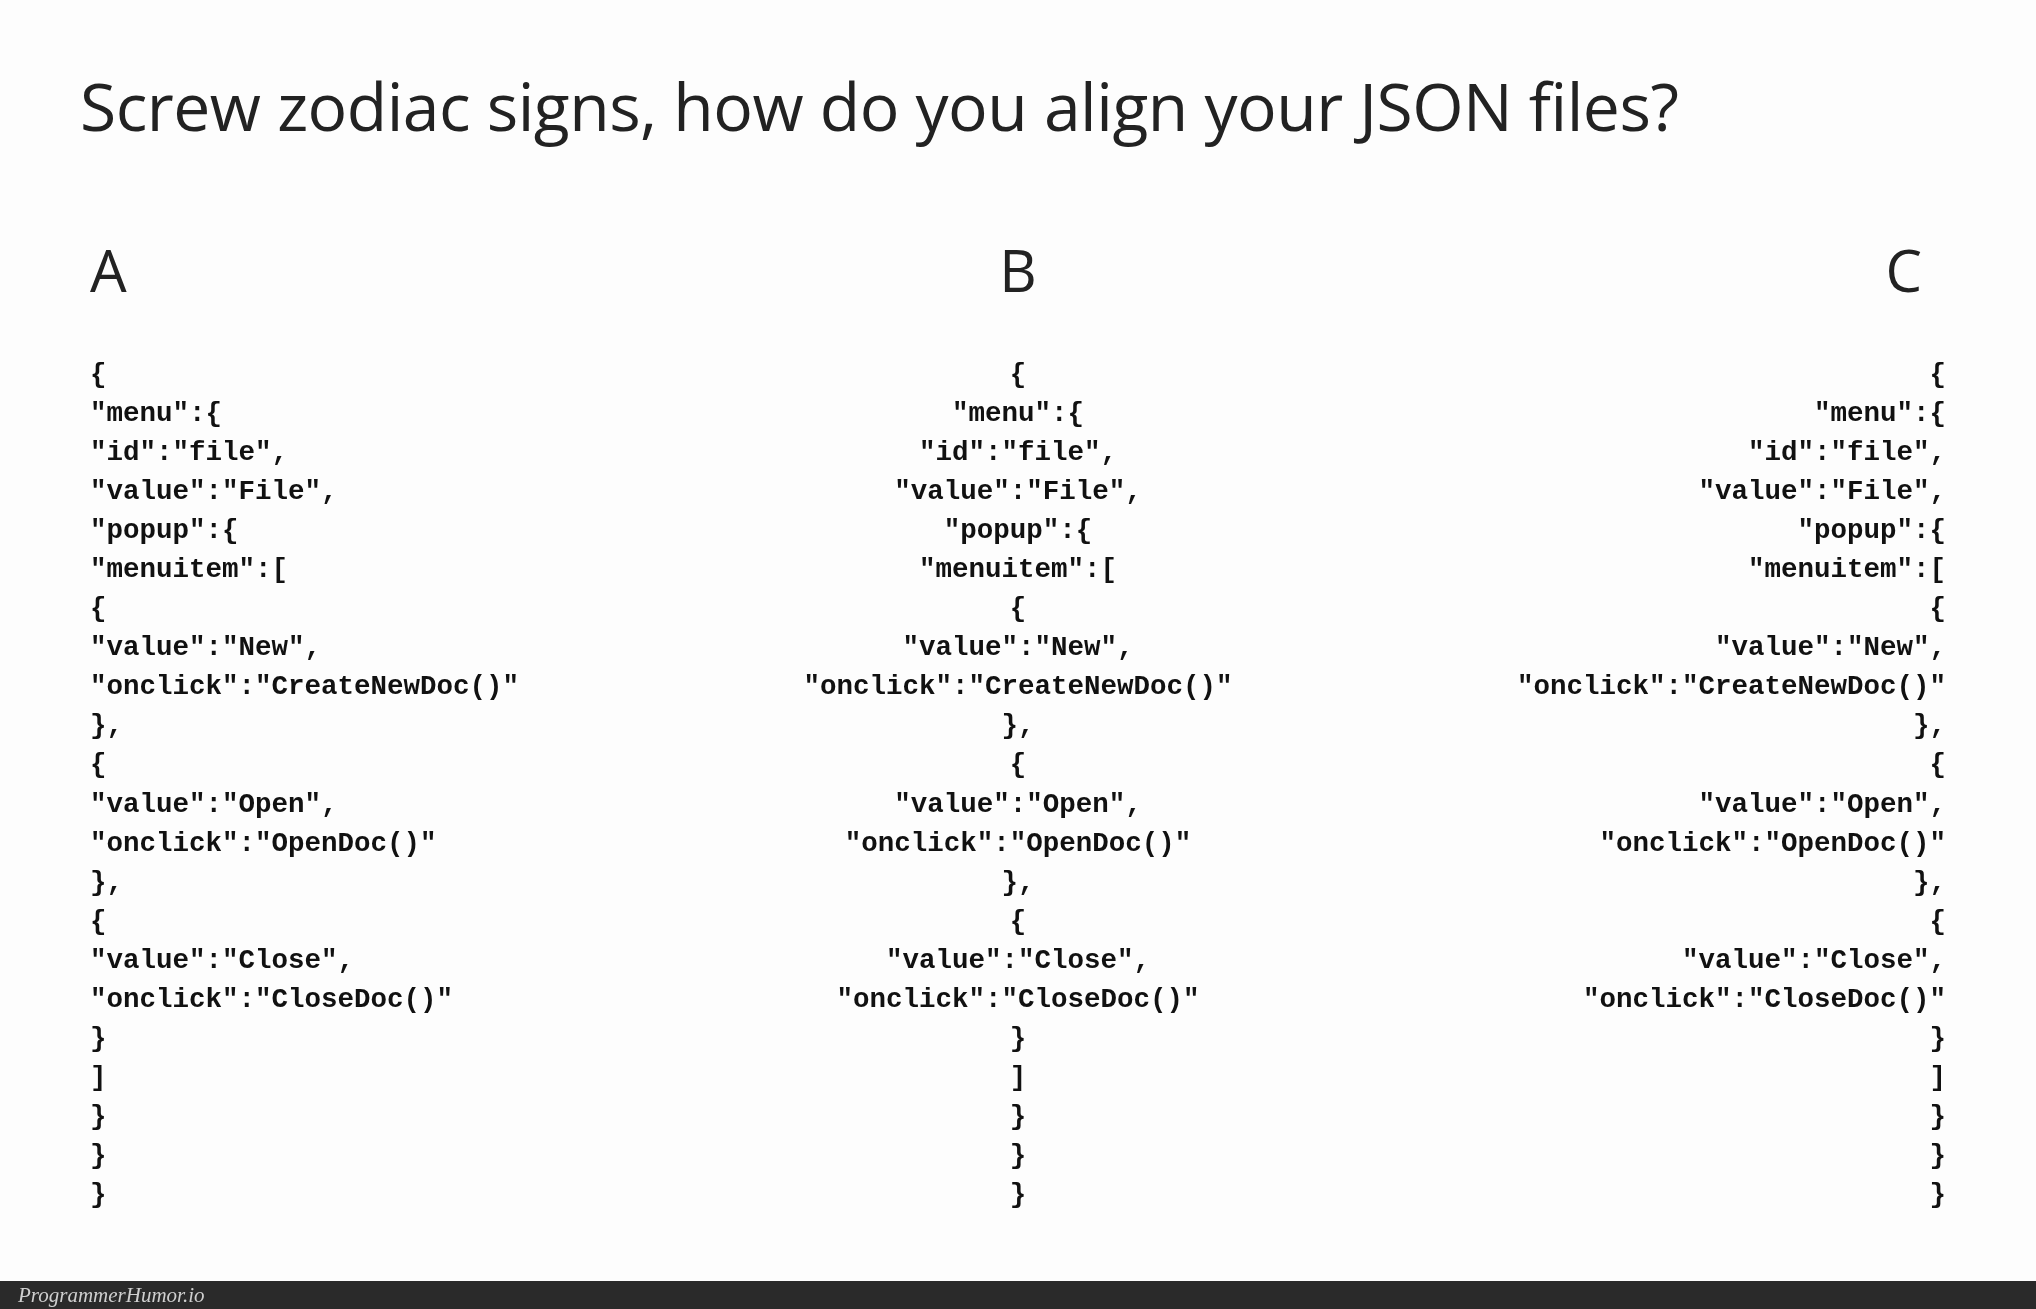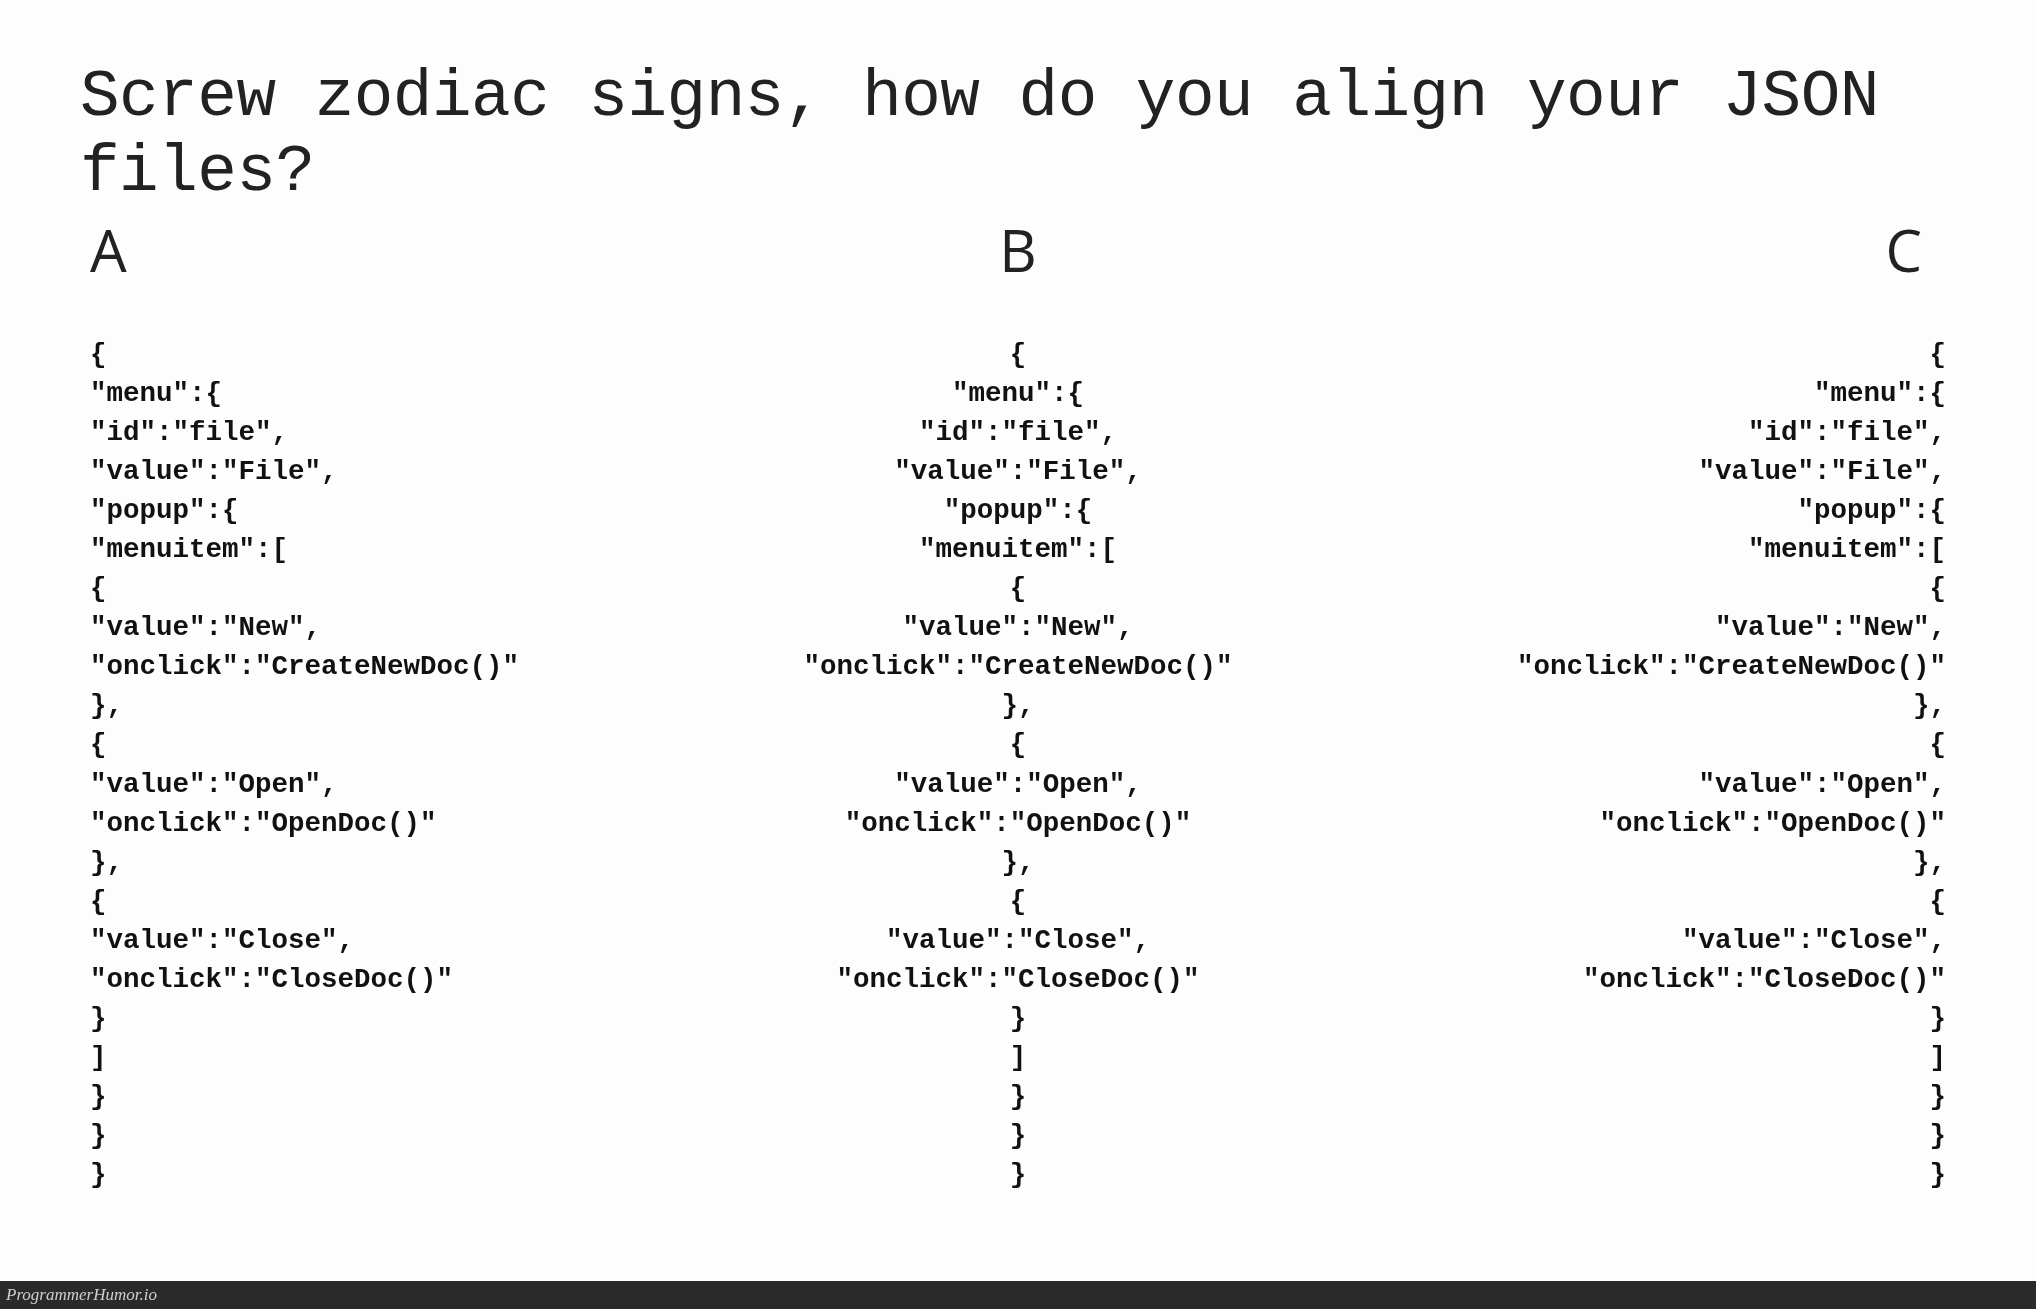--- a/index.html
+++ b/index.html
@@ -12,21 +12,21 @@
       overflow: hidden;
     }
     .content {
       padding: 60px 80px 0 80px;
     }
     .title {
       font-size: 66px;
       font-weight: 400;
       color: #222;
       letter-spacing: -0.5px;
-      font-family: Liberation Mono, monospace;
+      margin-bottom: 80px;
     }
     .columns {
       display: flex;
       justify-content: space-between;
       gap: 40px;
       padding: 0 10px;
     }
     .col {
       flex: 1;
       display: flex;
@@ -54,24 +54,24 @@
     .col-c .code .line { text-align: right; }
     .code .line { display: block; }
     .footer-bar {
       position: absolute;
       left: 0;
       right: 0;
       bottom: 0;
       height: 28px;
       background: #2a2a2a;
       color: #cfcfcf;
-      font-size: 17px;
+      font-size: 21px;
       font-style: italic;
       font-family: Georgia, serif;
-      padding-left: 6px;
+      padding-left: 18px;
       line-height: 28px;
     }
   </style>
 </head>
 <body>
 
 <div class="content">
   <h1 class="title">Screw zodiac signs, how do you align your JSON files?</h1>
 
   <div class="columns">

